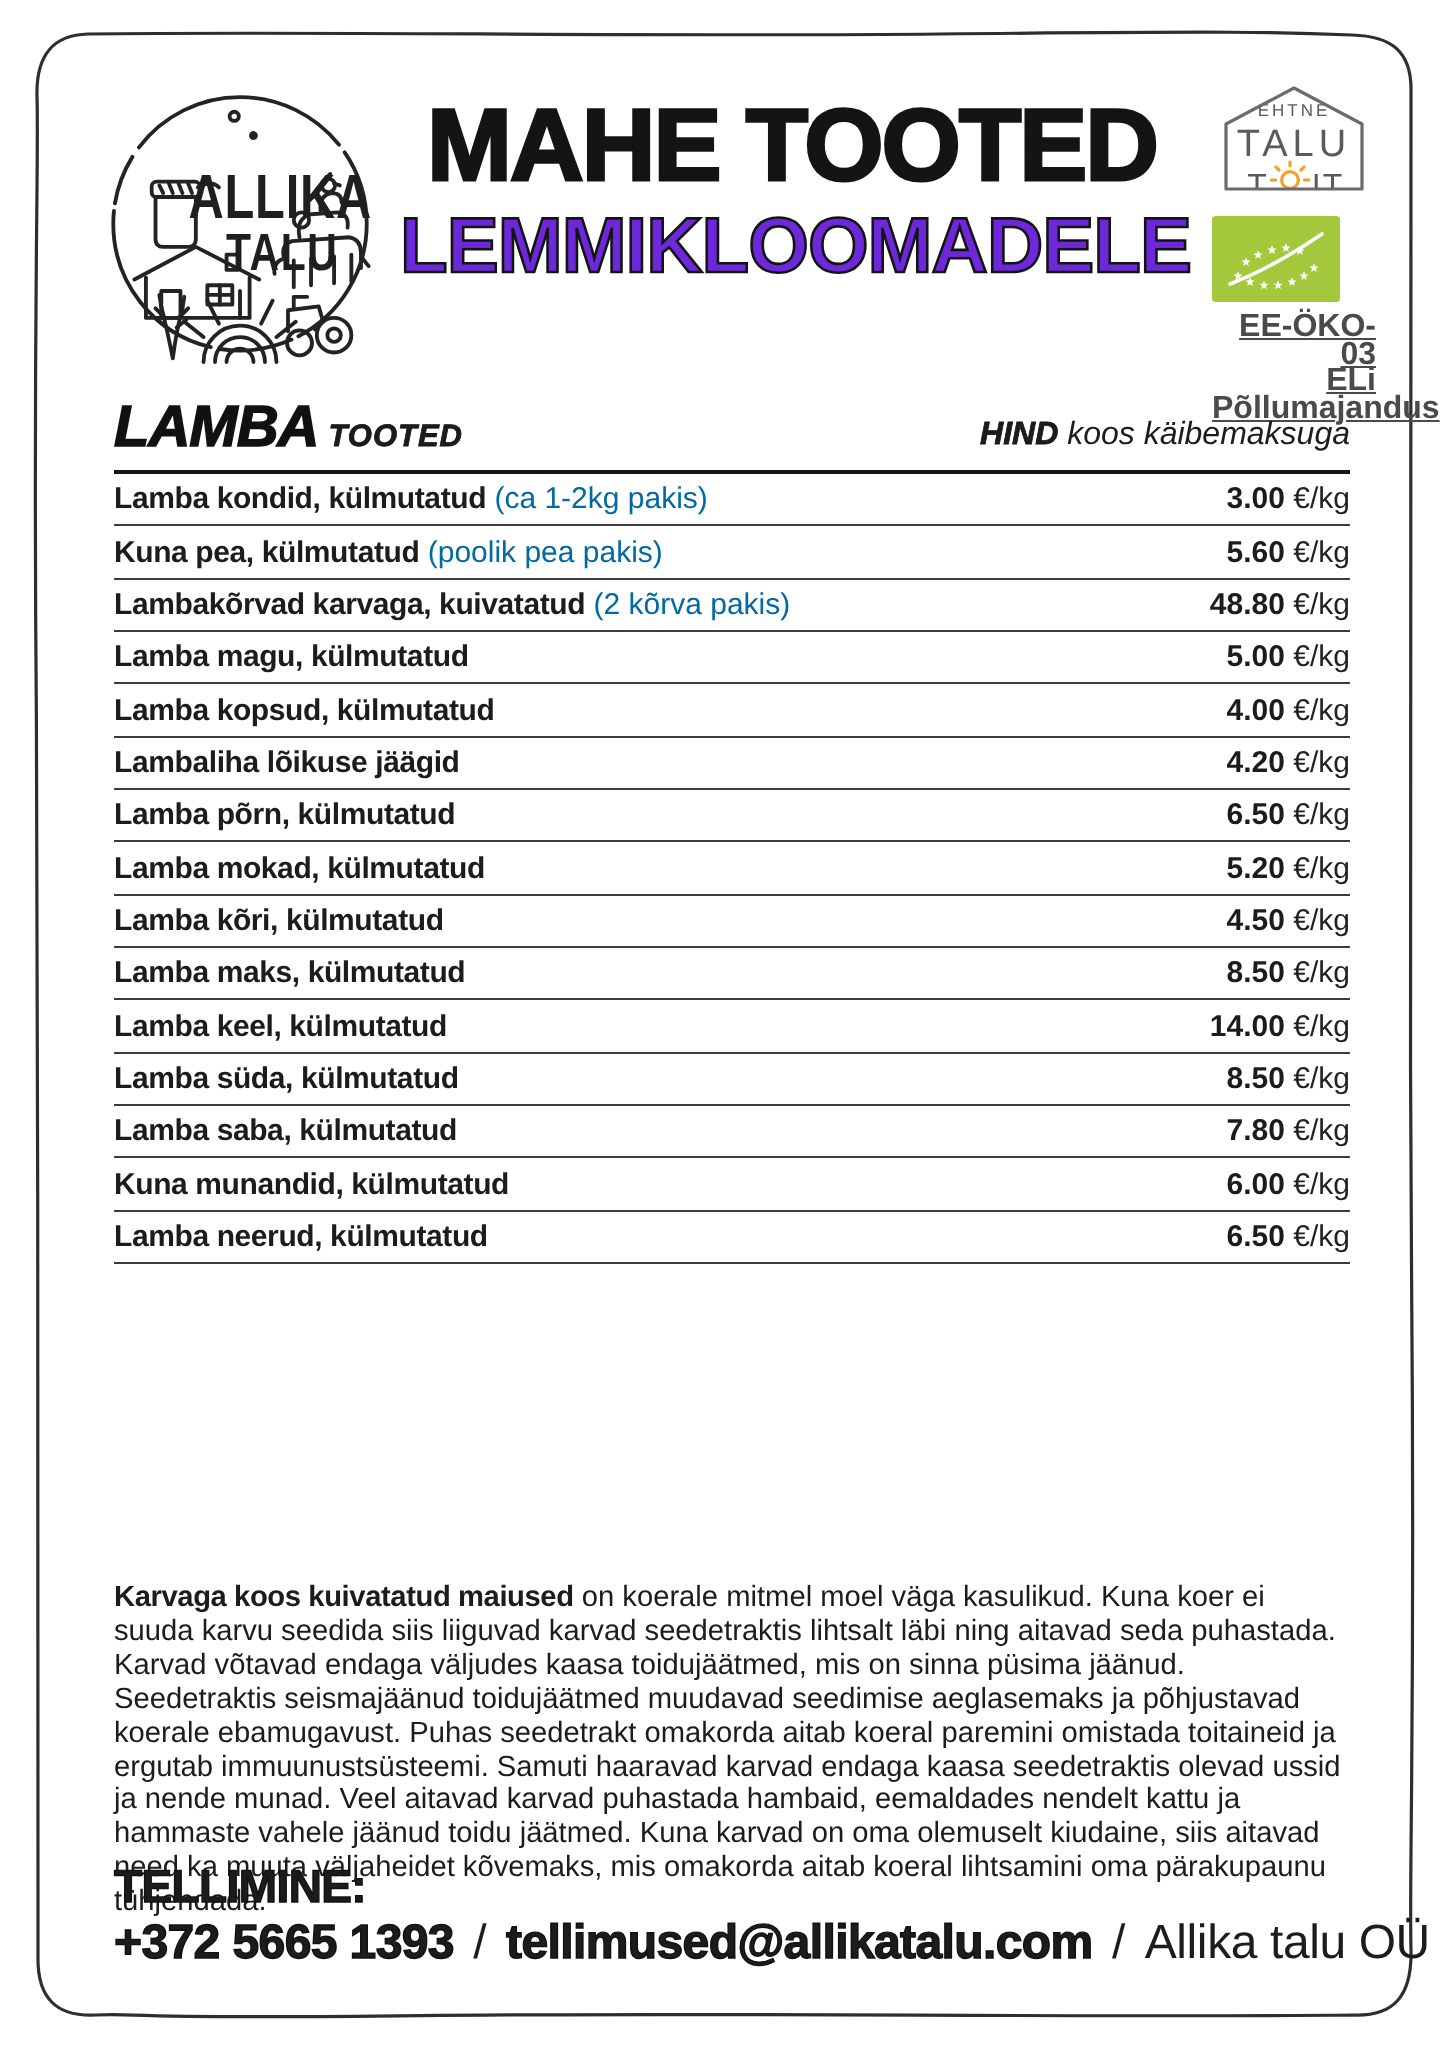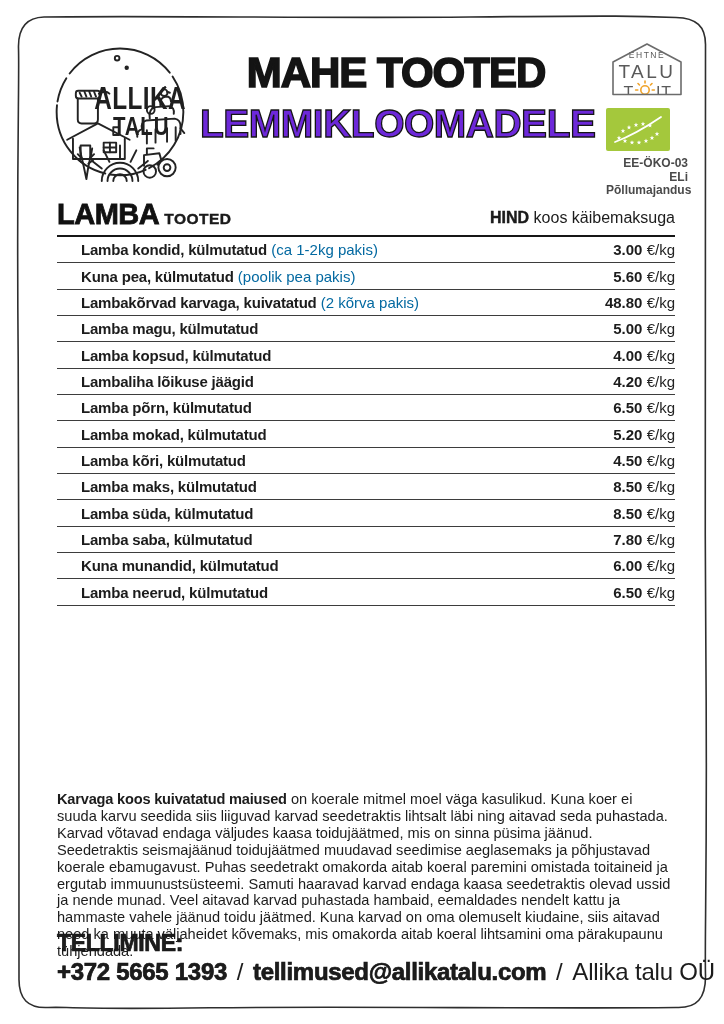--- a/index.html
+++ b/index.html
@@ -8,50 +8,50 @@
     font-family:"Liberation Sans","DejaVu Sans",sans-serif;color:#1c1c1c;
     overflow:hidden;margin:0 auto;
   }
   .border-svg{position:absolute;left:0;top:0;width:724px;height:1024px;pointer-events:none;}
 
   
   .header{position:absolute;left:48px;right:36px;top:30px;height:162px;}
   .farm-logo{position:absolute;left:0;top:4px;width:144px;height:152px;}
   .titles{position:absolute;left:152px;top:14px;width:392px;text-align:center;}
   .title-1{
-    font-size:42px;font-weight:bold;letter-spacing:-1px;line-height:58px;
+    font-size:51px;font-weight:bold;letter-spacing:-1px;line-height:58px;
     color:#141414;-webkit-text-stroke:1.6px #141414;white-space:nowrap;
   }
   .title-2{
     font-size:39px;font-weight:bold;letter-spacing:-0.5px;line-height:44px;
     color:#6d28d9;-webkit-text-stroke:1.3px #141414;white-space:nowrap;
   }
   .certs{position:absolute;right:0;top:10px;width:82px;text-align:right;}
   .cert-house{display:block;margin:0 auto 10px auto;}
   .eu-logo{display:block;margin:0 0 6px 0;}
-  .eu-caption{font-size:12px;font-weight:bold;color:#4a4a4a;line-height:13.5px;}
+  .eu-caption{font-size:16px;font-weight:bold;color:#4a4a4a;line-height:13.5px;text-decoration:underline;}
 
   
   .table-section{position:absolute;left:57px;right:49px;top:200px;}
   .table-head{
     display:flex;justify-content:space-between;align-items:flex-end;
-    padding-bottom:7px;border-bottom:2.2px solid #161616;
+    padding-bottom:7px;border-bottom:2.2px solid #161616;font-style:italic;
   }
   .section-title{font-size:29px;font-weight:bold;letter-spacing:-0.5px;color:#111;
     -webkit-text-stroke:0.8px #111;line-height:28px;}
   .section-subtitle{font-size:15.5px;font-weight:bold;letter-spacing:0.5px;margin-left:5px;
     -webkit-text-stroke:0.4px #111;}
   .price-head{font-size:16px;color:#1c1c1c;padding-bottom:1px;}
   .price-head b{font-weight:bold;-webkit-text-stroke:0.4px #111;}
   .row{
     height:25.35px;display:flex;justify-content:space-between;align-items:center;
     border-bottom:1.1px solid #3d3d3d;
   }
   .row-left{font-size:15px;white-space:nowrap;}
-  .row-name{font-weight:bold;letter-spacing:-0.2px;margin-left:24px;}
+  .row-name{font-weight:bold;letter-spacing:-0.2px;}
   .row-note{font-weight:normal;color:#0369a1;}
   .row-price{font-size:15px;white-space:nowrap;}
   .price-value{font-weight:bold;}
   .price-unit{font-weight:normal;color:#222;}
 
   
   .info{position:absolute;left:57px;right:49px;top:791px;
     font-size:14.6px;line-height:16.9px;color:#1c1c1c;text-align:left;}
   .info b{letter-spacing:-0.2px;}
 
@@ -225,20 +225,24 @@
         </div>
         <div class="row">
           <div class="row-left"><span class="row-name">Lamba kõri, külmutatud</span></div>
           <div class="row-price"><span class="price-value">4.50</span><span class="price-unit"> €/kg</span></div>
         </div>
         <div class="row">
           <div class="row-left"><span class="row-name">Lamba maks, külmutatud</span></div>
           <div class="row-price"><span class="price-value">8.50</span><span class="price-unit"> €/kg</span></div>
         </div>
         <div class="row">
+          <div class="row-left"><span class="row-name">Lamba keel, külmutatud</span></div>
+          <div class="row-price"><span class="price-value">14.00</span><span class="price-unit"> €/kg</span></div>
+        </div>
+        <div class="row">
           <div class="row-left"><span class="row-name">Lamba süda, külmutatud</span></div>
           <div class="row-price"><span class="price-value">8.50</span><span class="price-unit"> €/kg</span></div>
         </div>
         <div class="row">
           <div class="row-left"><span class="row-name">Lamba saba, külmutatud</span></div>
           <div class="row-price"><span class="price-value">7.80</span><span class="price-unit"> €/kg</span></div>
         </div>
         <div class="row">
           <div class="row-left"><span class="row-name">Kuna munandid, külmutatud</span></div>
           <div class="row-price"><span class="price-value">6.00</span><span class="price-unit"> €/kg</span></div>

